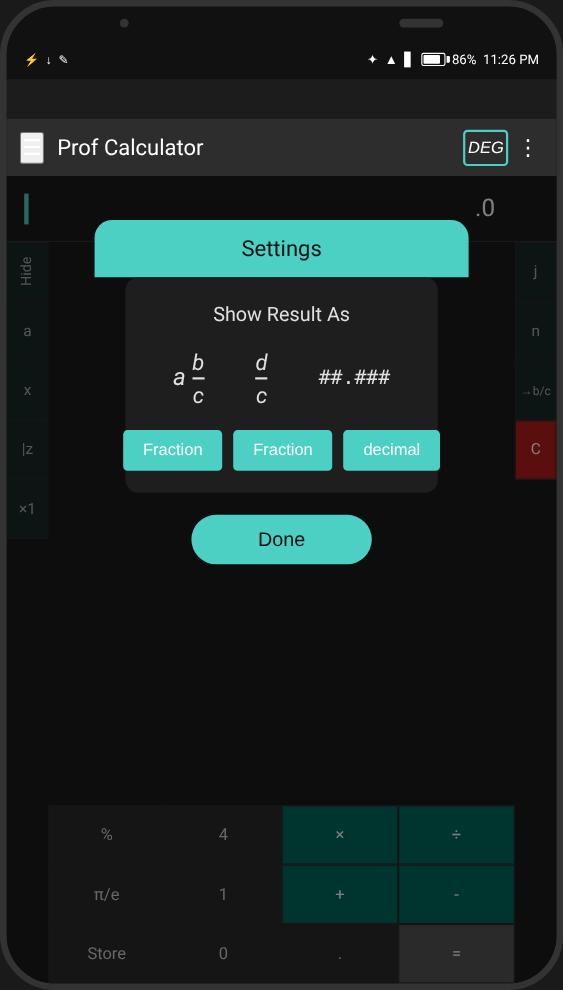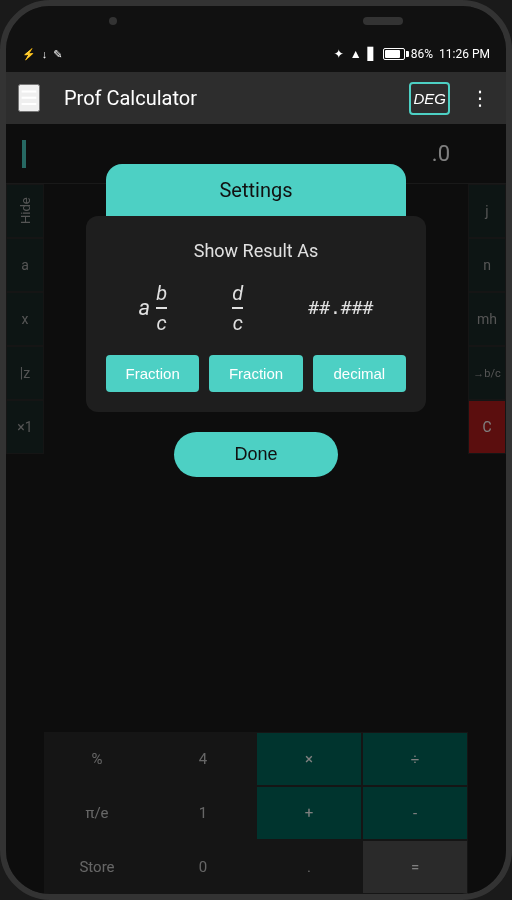--- a/index.html
+++ b/index.html
@@ -83,21 +83,22 @@
       border-radius: 1px;
     }
 
     .toolbar {
       background: #2d2d2d;
       height: 52px;
       display: flex;
       align-items: center;
       padding: 0 12px;
       flex-shrink: 0;
-      gap: 16px;
+      gap: 4px;
+      margin-top: 36px;
     }
 
     .toolbar-title {
       color: #fff;
       font-size: 20px;
       flex: 1;
       margin-left: 8px;
     }
 
     .deg-button {
@@ -171,21 +172,21 @@
       padding: 14px 80px;
       font-size: 20px;
       color: #111;
       font-weight: 400;
       text-align: center;
     }
 
     .dialog-box {
       background: #1e1e1e;
       border-radius: 12px;
-      width: 340px;
+      width: 284px;
       padding: 24px 20px 20px;
       position: relative;
       z-index: 25;
     }
 
     .dialog-title {
       color: #e0e0e0;
       font-size: 18px;
       text-align: center;
       margin-bottom: 20px;
@@ -398,21 +399,20 @@
       <div class="hide-label">Hide</div>
       <div class="sidebar-btn">a</div>
       <div class="sidebar-btn">x</div>
       <div class="sidebar-btn">|z</div>
       <div class="sidebar-btn">×1</div>
     </div>
 
     <div style="position:absolute; right:0; top:60px; z-index:5; display:flex; flex-direction:column;">
       <div class="sidebar-btn">j</div>
       <div class="sidebar-btn">n</div>
-      <div class="sidebar-btn">mh</div>
       <div class="sidebar-btn" style="font-size:11px;">→b/c</div>
       <div class="sidebar-btn" style="background:#b71c1c; color:#fff;">C</div>
     </div>
 
     <div style="position:absolute; bottom:0; left:38px; right:38px; z-index:3;">
       <div class="kb-row">
         <div class="kb-btn plain">%</div>
         <div class="kb-btn plain">4</div>
         <div class="kb-btn green-dark">×</div>
         <div class="kb-btn green-dark">÷</div>
@@ -426,21 +426,21 @@
       <div class="kb-row">
         <div class="kb-btn plain">Store</div>
         <div class="kb-btn plain">0</div>
         <div class="kb-btn plain">.</div>
         <div class="kb-btn" style="background:#555; color:#fff;">=</div>
       </div>
     </div>
 
     <div class="overlay">
 
-      <div style="width:300px; z-index:25;">
+      <div style="width:340px; z-index:25;">
         <div class="settings-header-overlay">
           <span>Settings</span>
         </div>
       </div>
 
       <div class="dialog-box">
         <div class="dialog-title">Show Result As</div>
 
         <div class="fraction-options">
 

